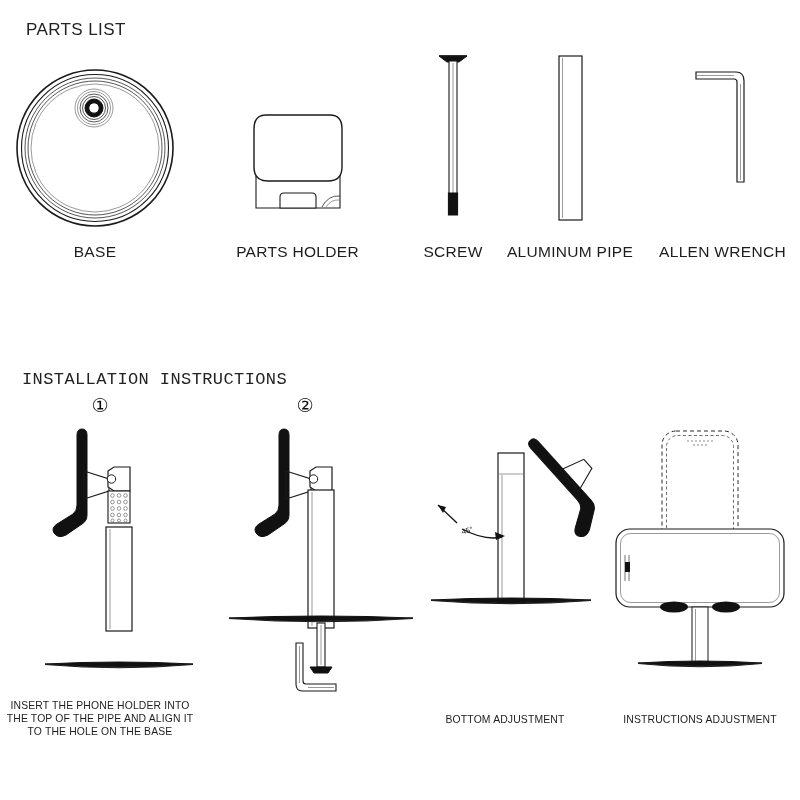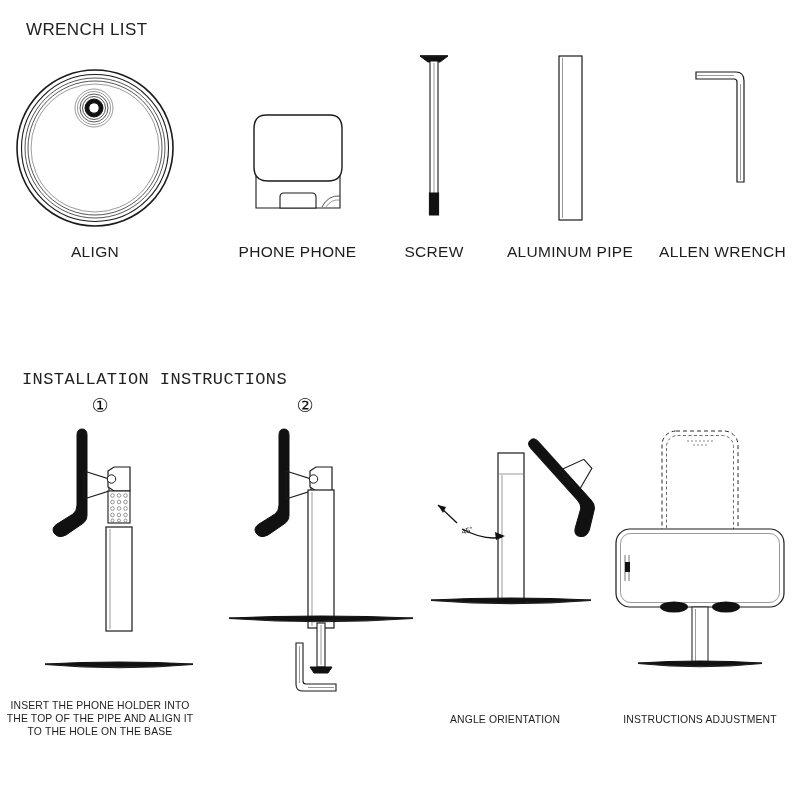--- a/index.html
+++ b/index.html
@@ -28,21 +28,21 @@
   .part-art{position:absolute;left:0;right:0;top:0;height:200px;}
   .part-art svg{display:block;margin:0 auto;overflow:visible;}
   .part-label{
     position:absolute;left:0;right:0;top:203px;
     text-align:center;font-size:15.5px;letter-spacing:0.3px;
     white-space:nowrap;color:#1d1d1d;
   }
 
   #part-base{left:0px;width:190px;}
   #part-holder{left:200px;width:195px;}
-  #part-screw{left:378px;width:112px;}
+  #part-screw{left:397px;width:112px;}
   #part-pipe{left:490px;width:160px;}
   #part-wrench{left:645px;width:155px;}
 
   
   .steps{position:absolute;left:0;top:395px;width:800px;height:400px;}
   .step{position:absolute;top:0;height:400px;}
   #step-1{left:0px;width:200px;}
   #step-2{left:200px;width:210px;}
   #step-3{left:410px;width:190px;}
   #step-4{left:600px;width:200px;}
@@ -71,21 +71,21 @@
   svg .fill-dark{fill:#111;stroke:#111;stroke-width:1;}
   svg .fill-white{fill:#ffffff;stroke:#1a1a1a;stroke-width:1.1;}
   svg .dashed{fill:none;stroke:#2b2b2b;stroke-width:1;stroke-dasharray:4 3;}
   svg .holder-body{fill:#111;stroke:#111;stroke-width:1;}
 </style>
 </head>
 <body>
 
 <div class="sheet">
 
-  <div class="section-heading" id="parts-heading">WRENCH LIST</div>
+  <div class="section-heading" id="parts-heading">PARTS LIST</div>
 
   <div class="parts-row">
 
     <div class="part" id="part-base">
       <div class="part-art">
         <svg width="176" height="200" viewBox="0 0 176 200">
           <g transform="translate(88,108)">
             <circle class="ln" r="78" style="stroke-width:1.6"></circle>
             <circle class="ln" r="73.5"></circle>
             <circle class="ln-thin" r="70"></circle>
@@ -96,40 +96,40 @@
               <circle class="ln-hair" r="19"></circle>
               <circle class="ln-hair" r="16.5"></circle>
               <circle class="ln-thin" r="14"></circle>
               <circle class="ln-thin" r="11.5"></circle>
               <circle class="fill-dark" r="9"></circle>
               <circle r="5.2" fill="#ffffff" stroke="#111" stroke-width="1"></circle>
             </g>
           </g>
         </svg>
       </div>
-      <div class="part-label">ALIGN</div>
+      <div class="part-label">BASE</div>
     </div>
 
     <div class="part" id="part-holder">
       <div class="part-art">
         <svg width="120" height="200" viewBox="0 0 120 200">
           <g transform="translate(16,75)">
 
             <path class="fill-white" d="M2,45 L2,93 L86,93 L86,45 Z"></path>
 
             <path class="fill-white" d="M26,93 L26,82 Q26,78 30,78 L58,78 Q62,78 62,82 L62,93 Z"></path>
 
             <path class="fill-white" d="M12,0 Q0,0 0,14 L0,52 Q0,66 14,66 L74,66 Q88,66 88,52 L88,14 Q88,0 76,0 Z" style="stroke-width:1.4"></path>
 
             <path class="ln-thin" d="M68,92 Q74,80 86,81"></path>
             <path class="ln-hair" d="M72,92 Q77,84 86,85"></path>
           </g>
         </svg>
       </div>
-      <div class="part-label">PHONE PHONE</div>
+      <div class="part-label">PARTS HOLDER</div>
     </div>
 
     <div class="part" id="part-screw">
       <div class="part-art">
         <svg width="60" height="200" viewBox="0 0 60 200">
           <g transform="translate(30,0)">
 
             <path class="fill-dark" d="M-14,16 L14,16 L6,22 L-6,22 Z"></path>
             <line class="ln" x1="-14" y1="16" x2="14" y2="16" style="stroke-width:1.6"></line>
 
@@ -292,21 +292,21 @@
 
           <g stroke="#111" fill="none" stroke-width="1.3">
             <path d="M47,106 L28,88"></path>
             <path d="M52,112 Q75,124 92,120"></path>
           </g>
           <path d="M28,88 L36,90 L33,96 Z" fill="#111"></path>
           <path d="M95,119 L85,115 L86,123 Z" fill="#111"></path>
           <text x="58" y="116" transform="rotate(-16,58,116)" font-family="Liberation Sans, sans-serif" font-size="7.5" fill="#111" text-anchor="middle">45°</text>
         </svg>
       </div>
-      <div class="step-caption" id="cap-3">ANGLE ORIENTATION</div>
+      <div class="step-caption" id="cap-3">BOTTOM ADJUSTMENT</div>
     </div>
 
     <div class="step" id="step-4">
       <div class="step-number"></div>
       <div class="step-art">
         <svg width="200" height="268" viewBox="0 0 200 268">
 
           <g transform="translate(62,14)">
             <rect class="dashed" x="0" y="0" width="76" height="166" rx="14" ry="14"></rect>
             <rect class="dashed" x="4.5" y="4.5" width="67" height="157" rx="11" ry="11" style="stroke-dasharray:3 2.5;stroke-width:0.7"></rect>

